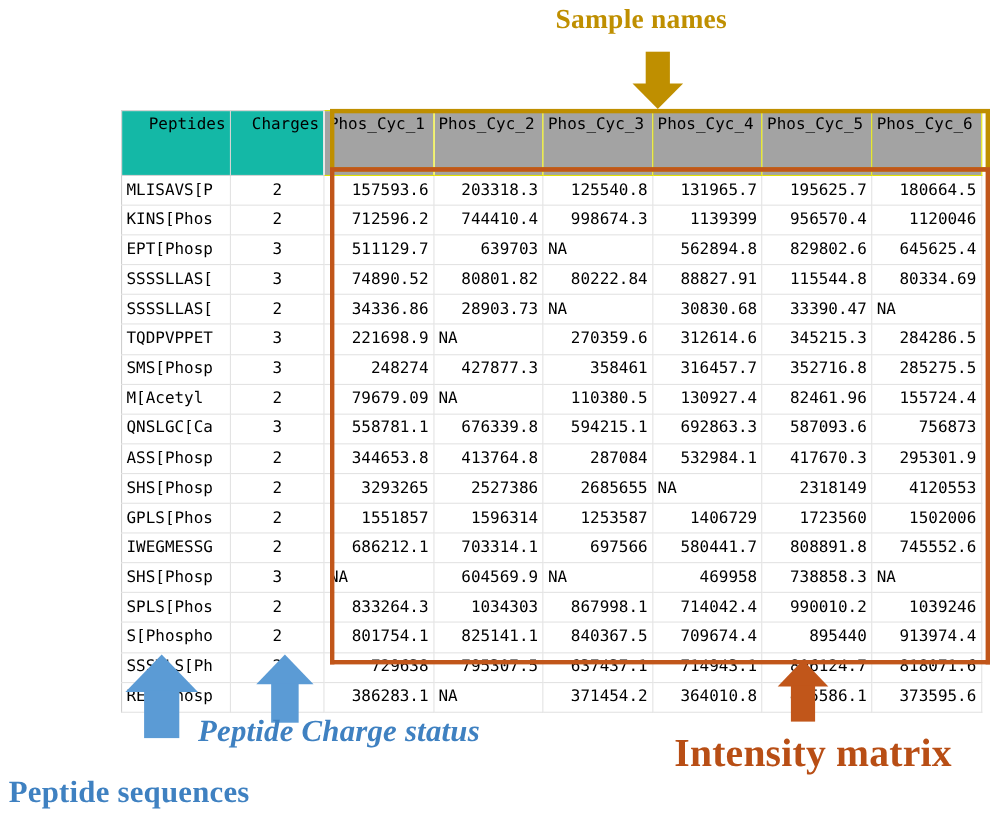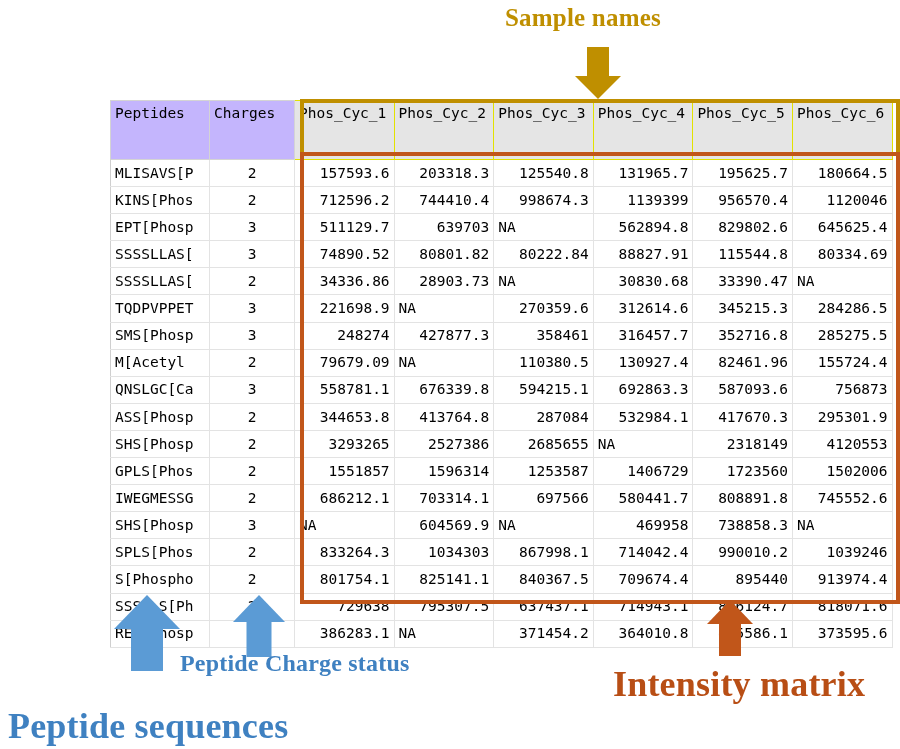--- a/index.html
+++ b/index.html
@@ -19,26 +19,27 @@
     white-space:nowrap;
     letter-spacing:.2px;
   }
   #sample-names-label{
     left:505px;top:4px;
     font-size:25px;
     color:#bf8f00;
   }
   #peptide-charge-label{
     left:180px;top:650px;
-    font-size:24px;
+    font-size:28px;
     color:#3f81c1;
+    font-style:italic;
   }
   #peptide-sequences-label{
     left:8px;top:705px;
-    font-size:36px;
+    font-size:28px;
     color:#3f81c1;
   }
   #intensity-matrix-label{
     left:613px;top:663px;
     font-size:36px;
     color:#b84e15;
   }
 
   
   .arrow{position:absolute;}
@@ -91,27 +92,27 @@
   col.c-pep{width:99px;}
   col.c-chg{width:85px;}
   col.c-val{width:99.6px;}
 
   thead th{
     height:54px;
     padding:2px 4px;
     font-weight:normal;
     vertical-align:top;
     border:1px solid #d4d4d4;
-    background:#c4b5fd;
-    text-align:left;
+    background:#14b8a6;
+    text-align:right;
     line-height:1.45;
     overflow:hidden;
   }
   thead th.sample{
-    background:#e5e5e5;
+    background:#a3a3a3;
     text-align:left;
     white-space:normal;
     word-break:break-all;
     border:1px solid #e2e200;
   }
   tbody td{
     height:24.1px;
     padding:1px 4px;
     border-top:1px solid #e3e3e3;
     border-bottom:1px solid #e3e3e3;

